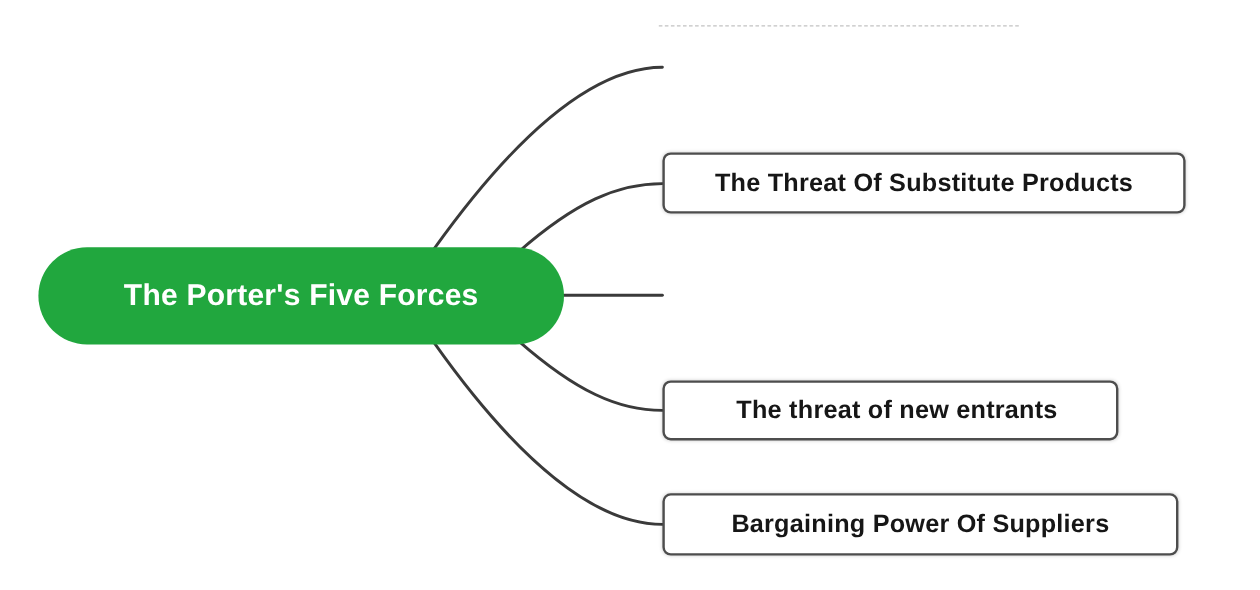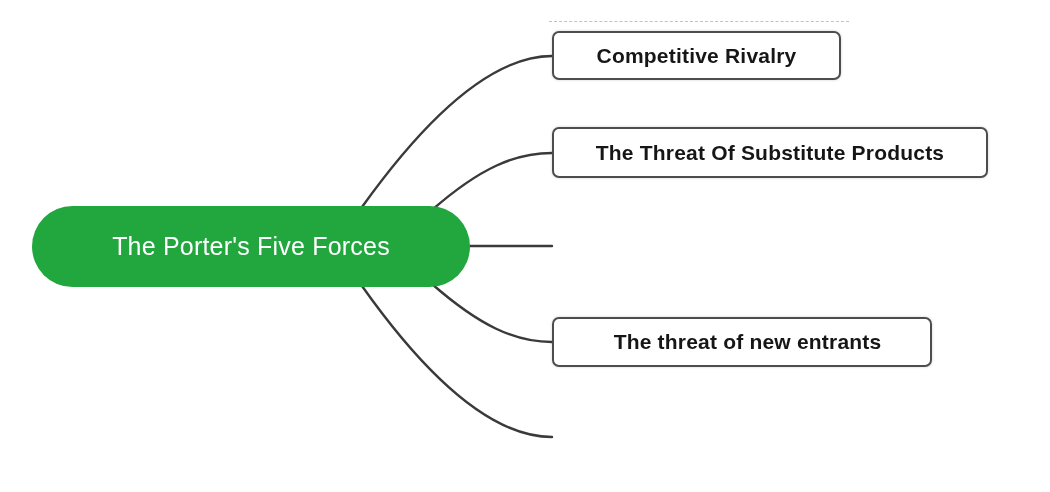--- a/index.html
+++ b/index.html
@@ -38,21 +38,21 @@
     left: 32px; top: 206px;
     width: 438px; height: 81px;
     background: #21A73E;
     border-radius: 41px;
     display: flex; align-items: center; justify-content: center;
     z-index: 2;
     cursor: pointer;
   }
   .root-node span {
     color: #ffffff;
-    font-weight: 400;
+    font-weight: 700;
     font-size: 25px;
     letter-spacing: 0.2px;
     white-space: nowrap;
   }
   .branch {
     position: absolute;
     left: 552px;
     background: #ffffff;
     border: 2px solid #4d4d4d;
     border-radius: 7px;
@@ -86,27 +86,27 @@
     <path d="M 432 284 C 480 326, 515 342, 552 342"></path>
     <path d="M 362 286 C 430 382, 495 437, 552 437"></path>
   </svg>
 
   <div class="artifact-line"></div>
 
   <div class="root-node">
     <span>The Porter's Five Forces</span>
   </div>
 
-  <div class="branch b1">
-    <span>Competitive Rivalry</span>
-  </div>
 
   <div class="branch b2">
     <span>The Threat Of Substitute Products</span>
   </div>
 
 
   <div class="branch b4">
     <span>The threat of new entrants</span>
   </div>
 
+  <div class="branch b5">
+    <span>Bargaining Power Of Suppliers</span>
+  </div>
 
 </div>
 
 </body></html>

